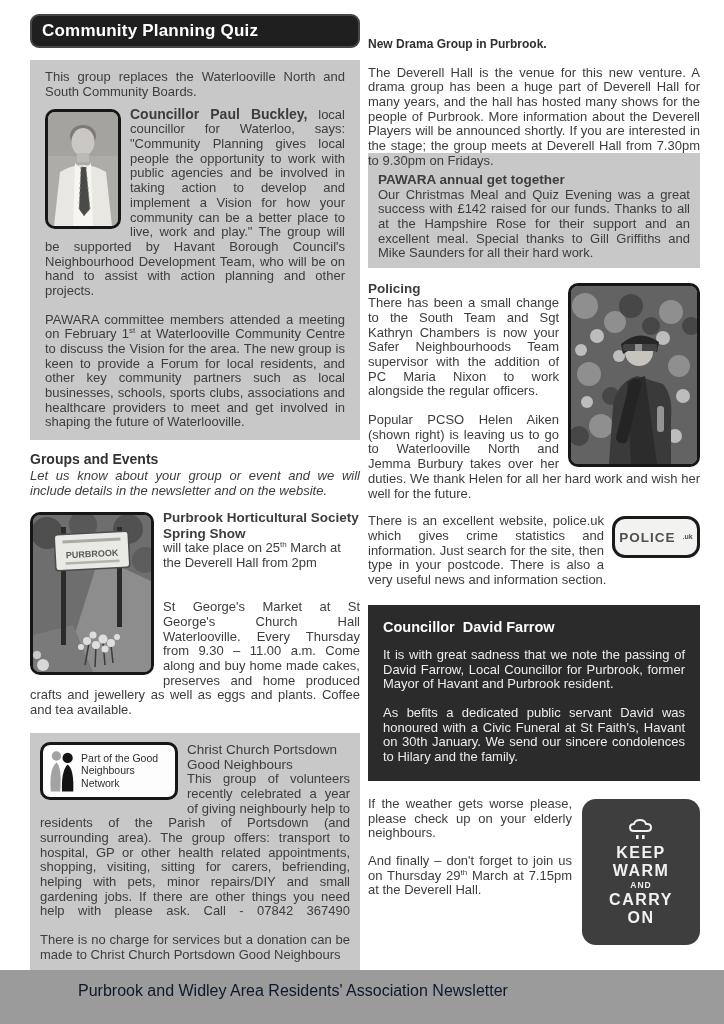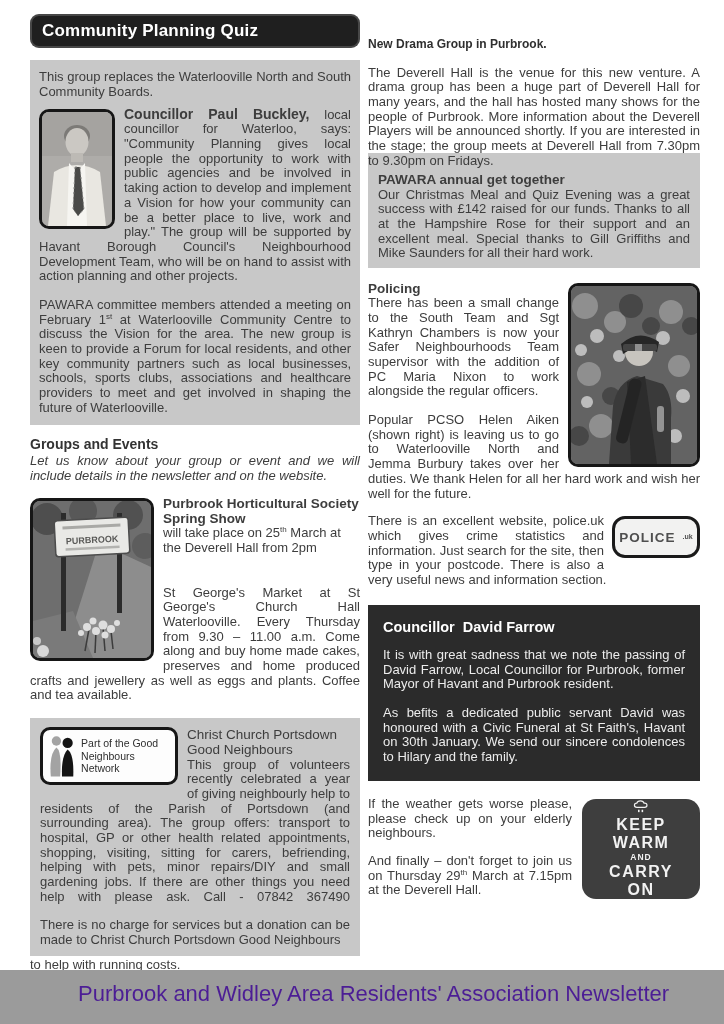--- a/index.html
+++ b/index.html
@@ -17,21 +17,21 @@
   .gap-m { margin-top:14px; }
   sup.sx { font-size:8px; vertical-align:super; line-height:0; }
 
   
   .title-bar {
     background:#1f1f1f; color:#fff; border-radius:9px;
     box-shadow: inset 0 0 0 2px rgba(255,255,255,.18);
     font-weight:bold; font-size:17px; letter-spacing:.2px;
     padding:7px 12px 8px; margin-bottom:12px;
   }
-  .gray-box { background:#c8c8c8; padding:10px 9px; }
+  .gray-box { background:#c8c8c8; padding:10px 15px; }
   .photo {
     border:3px solid #161616; border-radius:10px; overflow:hidden;
     background:#9a9a9a; box-sizing:border-box;
   }
   .photo svg { display:block; }
   .float-l { float:left;  margin:2px 9px 3px 0; }
   .float-r { float:right; margin:2px 0 4px 9px; }
   .buckley { width:76px; height:120px; }
   .lead-bold { font-weight:bold; font-size:14px; }
   .clearfix::after { content:""; display:block; clear:both; }
@@ -74,34 +74,34 @@
 
   .farrow-panel {
     background:#2b2b2b; color:#ececec; margin-top:17px; padding:14px 15px 16px;
   }
   .farrow-panel h4 {
     margin:0 0 13px; font-size:14.5px; font-weight:bold; color:#fff; white-space:pre-wrap;
   }
 
   .weather { margin-top:16px; }
   .keep-warm {
-    float:right; margin:2px 0 4px 10px; width:118px; height:100px;
+    float:right; margin:2px 0 4px 10px; width:118px; height:146px;
     background:#3e3e3e; border-radius:14px; color:#f2f2f2;
     display:flex; flex-direction:column; align-items:center; justify-content:center;
     text-align:right;
   }
   .keep-warm .ln   { font-weight:bold; font-size:16px; letter-spacing:1.5px; line-height:1.12; }
   .keep-warm .ln-s { font-weight:bold; font-size:8.5px; letter-spacing:1px; line-height:1.3; }
   .keep-warm svg { margin-bottom:3px; }
 
   .footer-bar {
     position:absolute; left:0; bottom:0; width:724px; height:54px;
     background:#9b9b9b; box-sizing:border-box; padding:12px 0 0 78px;
   }
-  .footer-bar span { color:#4c1d95; font-size:22px; }
+  .footer-bar span { color:#0f172a; font-size:16px; }
 </style>
 </head>
 <body>
 
 <div class="page">
 
   <div class="col-left">
 
     <div class="title-bar">
       <span>Community Planning Quiz</span>

